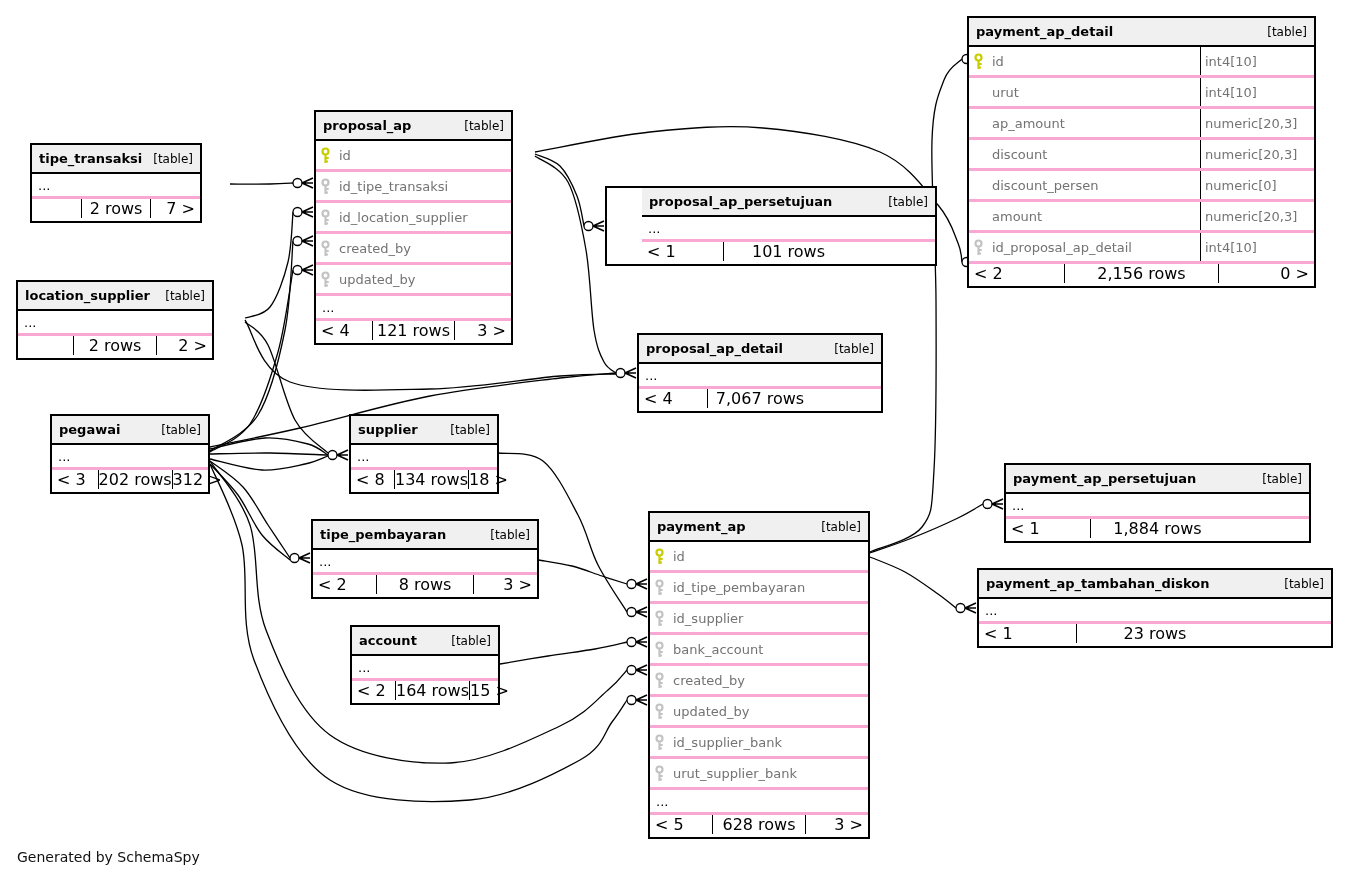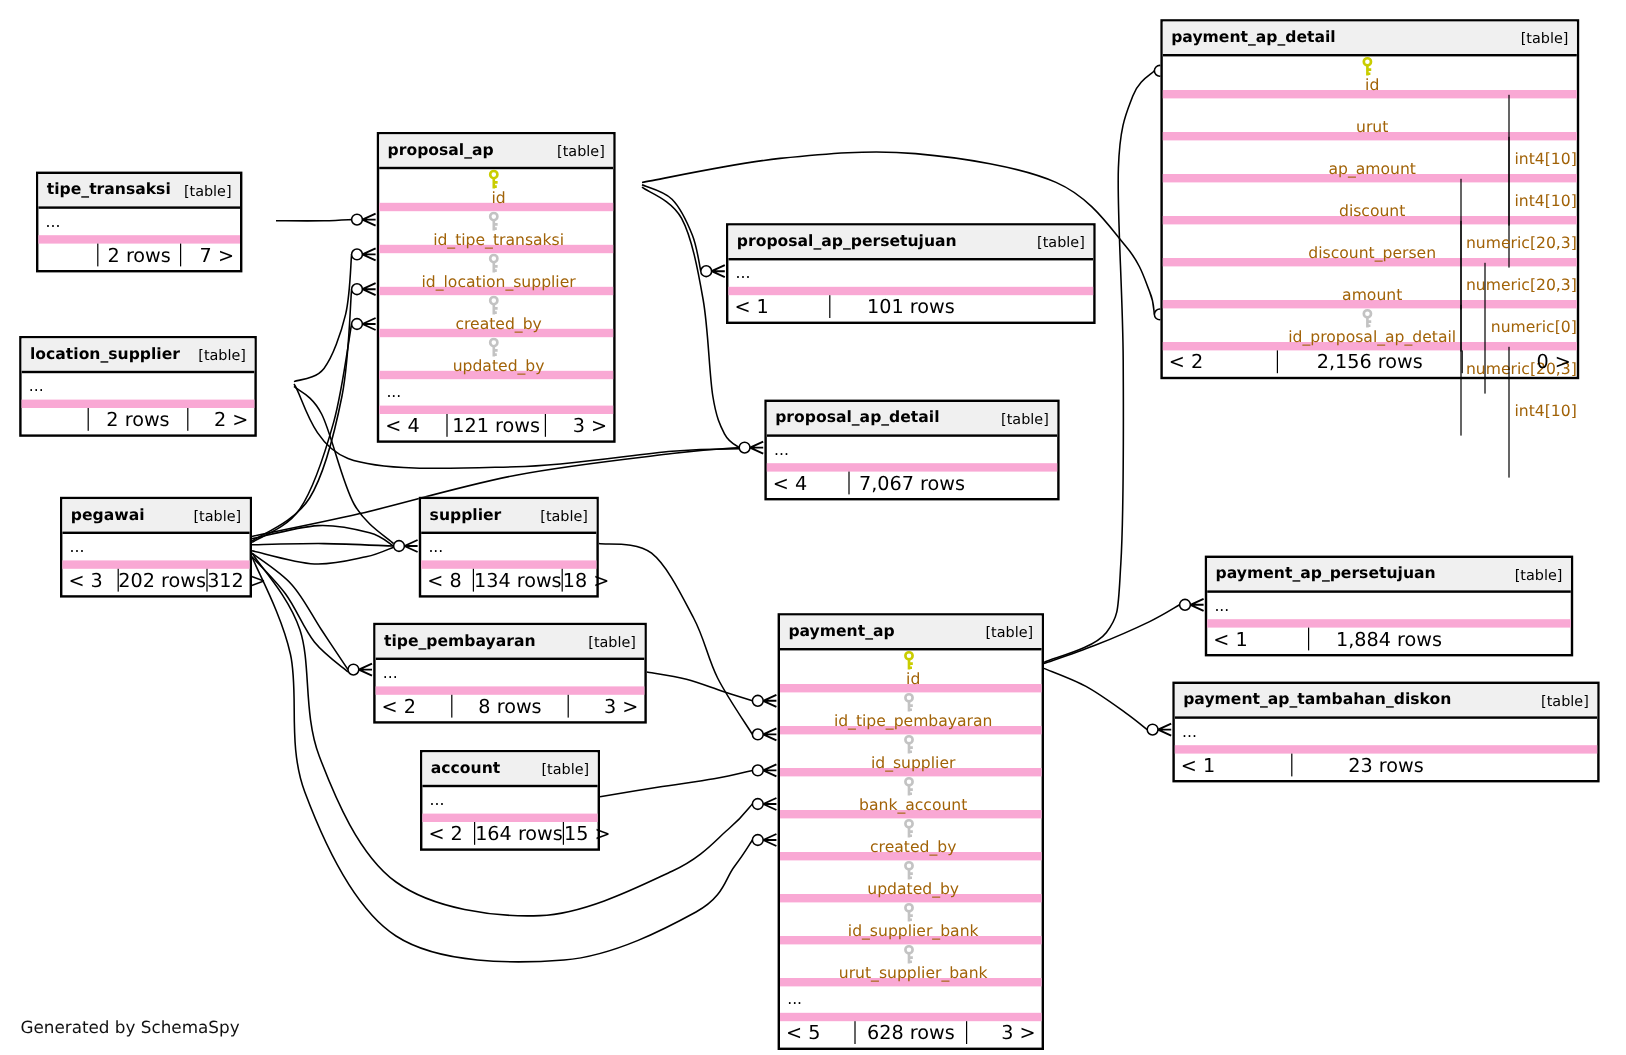--- a/index.html
+++ b/index.html
@@ -4,22 +4,22 @@
 <style>
   html,body{margin:0;padding:0;background:#fff;}
   #canvas{position:relative;width:1355px;height:879px;background:#ffffff;overflow:hidden;
           font-family:"DejaVu Sans","Liberation Sans",sans-serif;}
   #edges{position:absolute;left:0;top:0;width:1355px;height:879px;}
   .tbl{position:absolute;background:#fff;border:2px solid #000;box-sizing:border-box;}
   .hdr{display:flex;justify-content:space-between;align-items:center;height:27px;
        background:#f0f0f0;border-bottom:2px solid #000;padding:0 7px;}
   .tname{font-weight:bold;font-size:13px;color:#000;white-space:nowrap;}
   .ttag{font-size:12px;color:#000000;white-space:nowrap;margin-left:10px;}
-  .rows .row + .row{border-top:7px solid #f9a8d4;}
-  .frow{display:flex;align-items:center;height:28px;padding-left:4px;font-size:13px;color:#a16207;flex-direction:column;}
+  .rows .row + .row{border-top:3px solid #f9a8d4;}
+  .frow{display:flex;align-items:center;height:28px;padding-left:4px;font-size:13px;color:#737373;}
   .keyicon{width:12px;height:17px;margin-right:7px;flex:none;display:flex;align-items:center;}
   .fname{white-space:nowrap;flex:1;}
   .ftype{flex:0 0 109px;align-self:stretch;display:flex;align-items:center;
          border-left:1px solid #000;padding-left:4px;margin-left:auto;font-size:13px;white-space:nowrap;}
   .erow{height:22px;display:flex;align-items:center;padding-left:6px;font-size:13px;}
   .stats{display:flex;height:22px;font-size:16px;align-items:flex-start;}
   .stats span{display:flex;align-items:center;white-space:nowrap;}
   .st-l{flex:0 0 26%;padding-left:5px;}
   .st-c{flex:1;justify-content:center;border-left:1px solid #000;}
   .st-r{flex:0 0 26%;justify-content:flex-end;padding-right:5px;border-left:1px solid #000;}
@@ -259,21 +259,21 @@
             <span class="fname">updated_by</span>
           </div>
           <div class="erow row">...</div>
           <div class="stats row">
             <span class="st-l">&lt; 4</span>
             <span class="st-c">121 rows</span>
             <span class="st-r">3 &gt;</span>
           </div>
         </div>
       </div>
-      <div class="tbl" style="left: 605px; top: 186px; width: 308px;">
+      <div class="tbl" style="left: 605px; top: 186px; width: 332px; padding-left: 35px;">
         <div class="hdr">
           <span class="tname">proposal_ap_persetujuan</span>
           <span class="ttag">[table]</span>
         </div>
         <div class="rows">
           <div class="erow row">...</div>
           <div class="stats row">
             <span class="st-l">&lt; 1</span>
             <span class="st-c">101 rows</span>
             <span class="st-r"></span>

